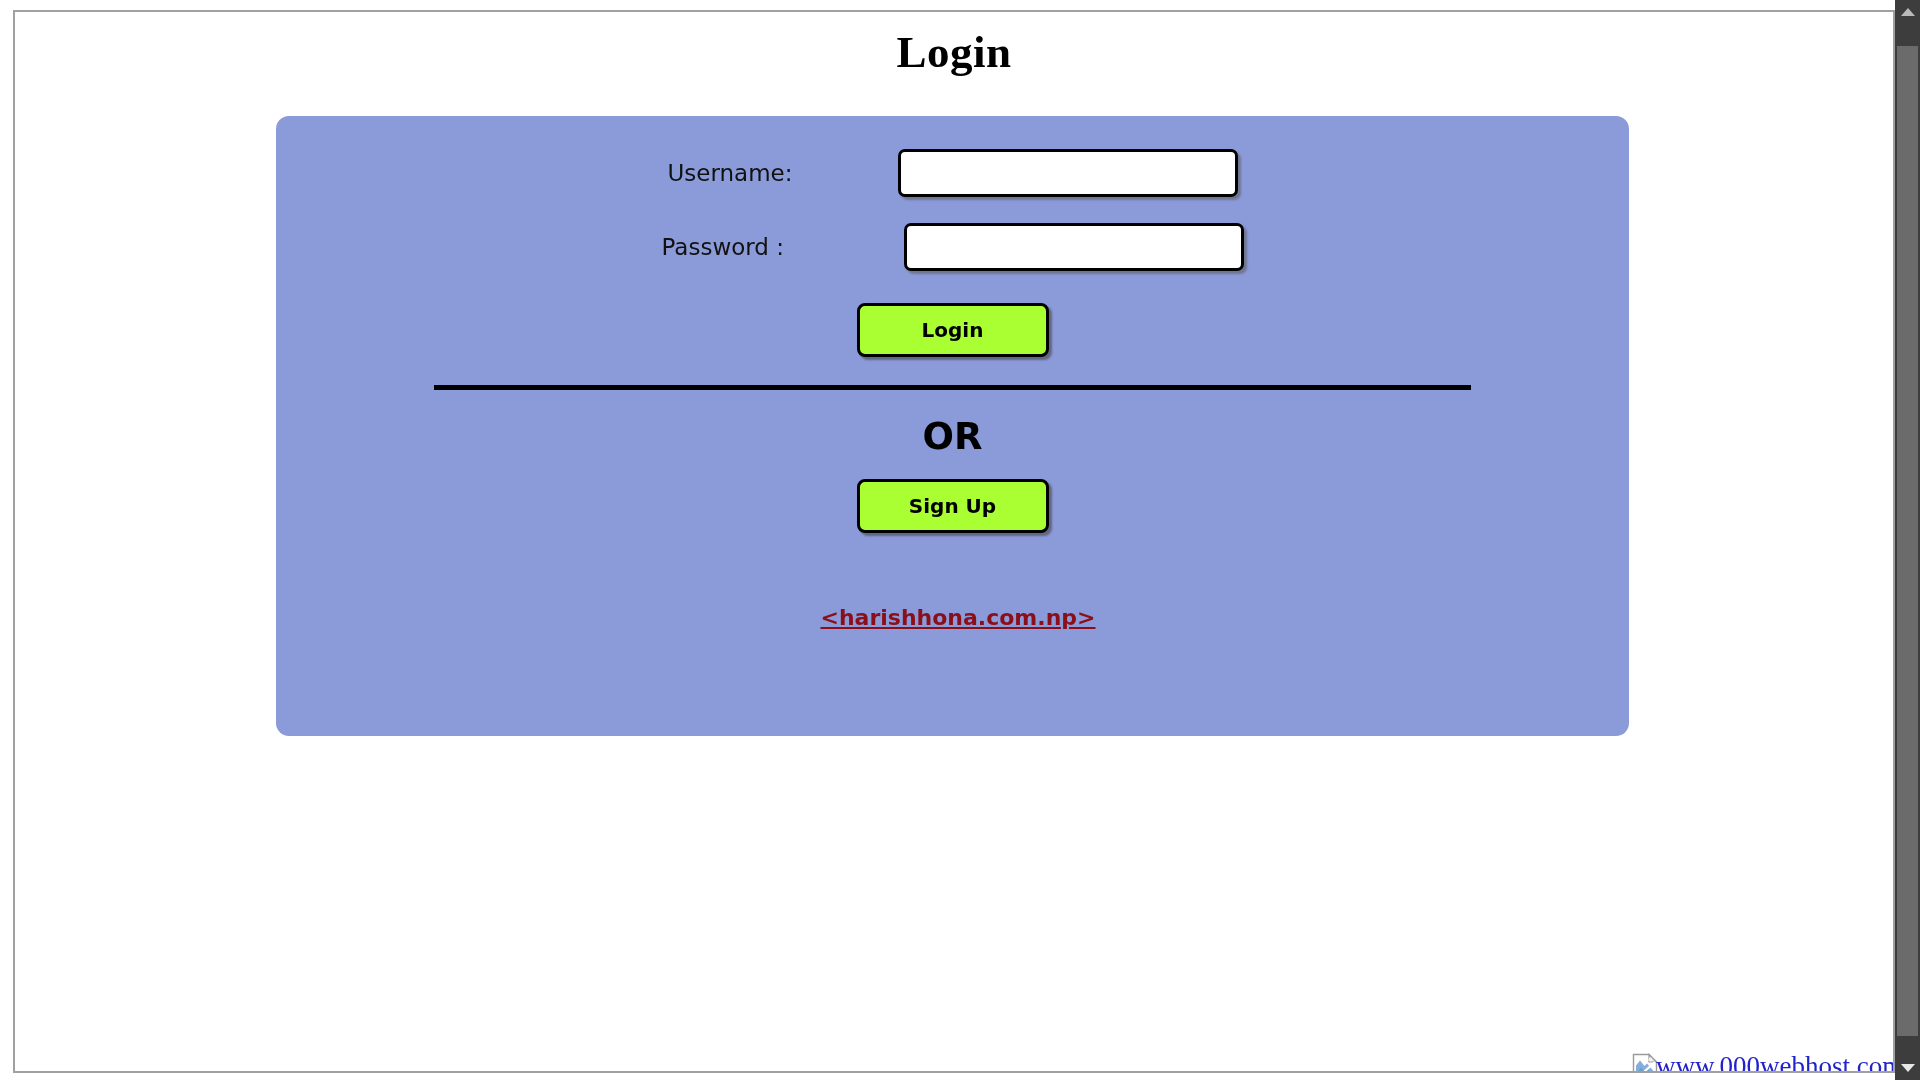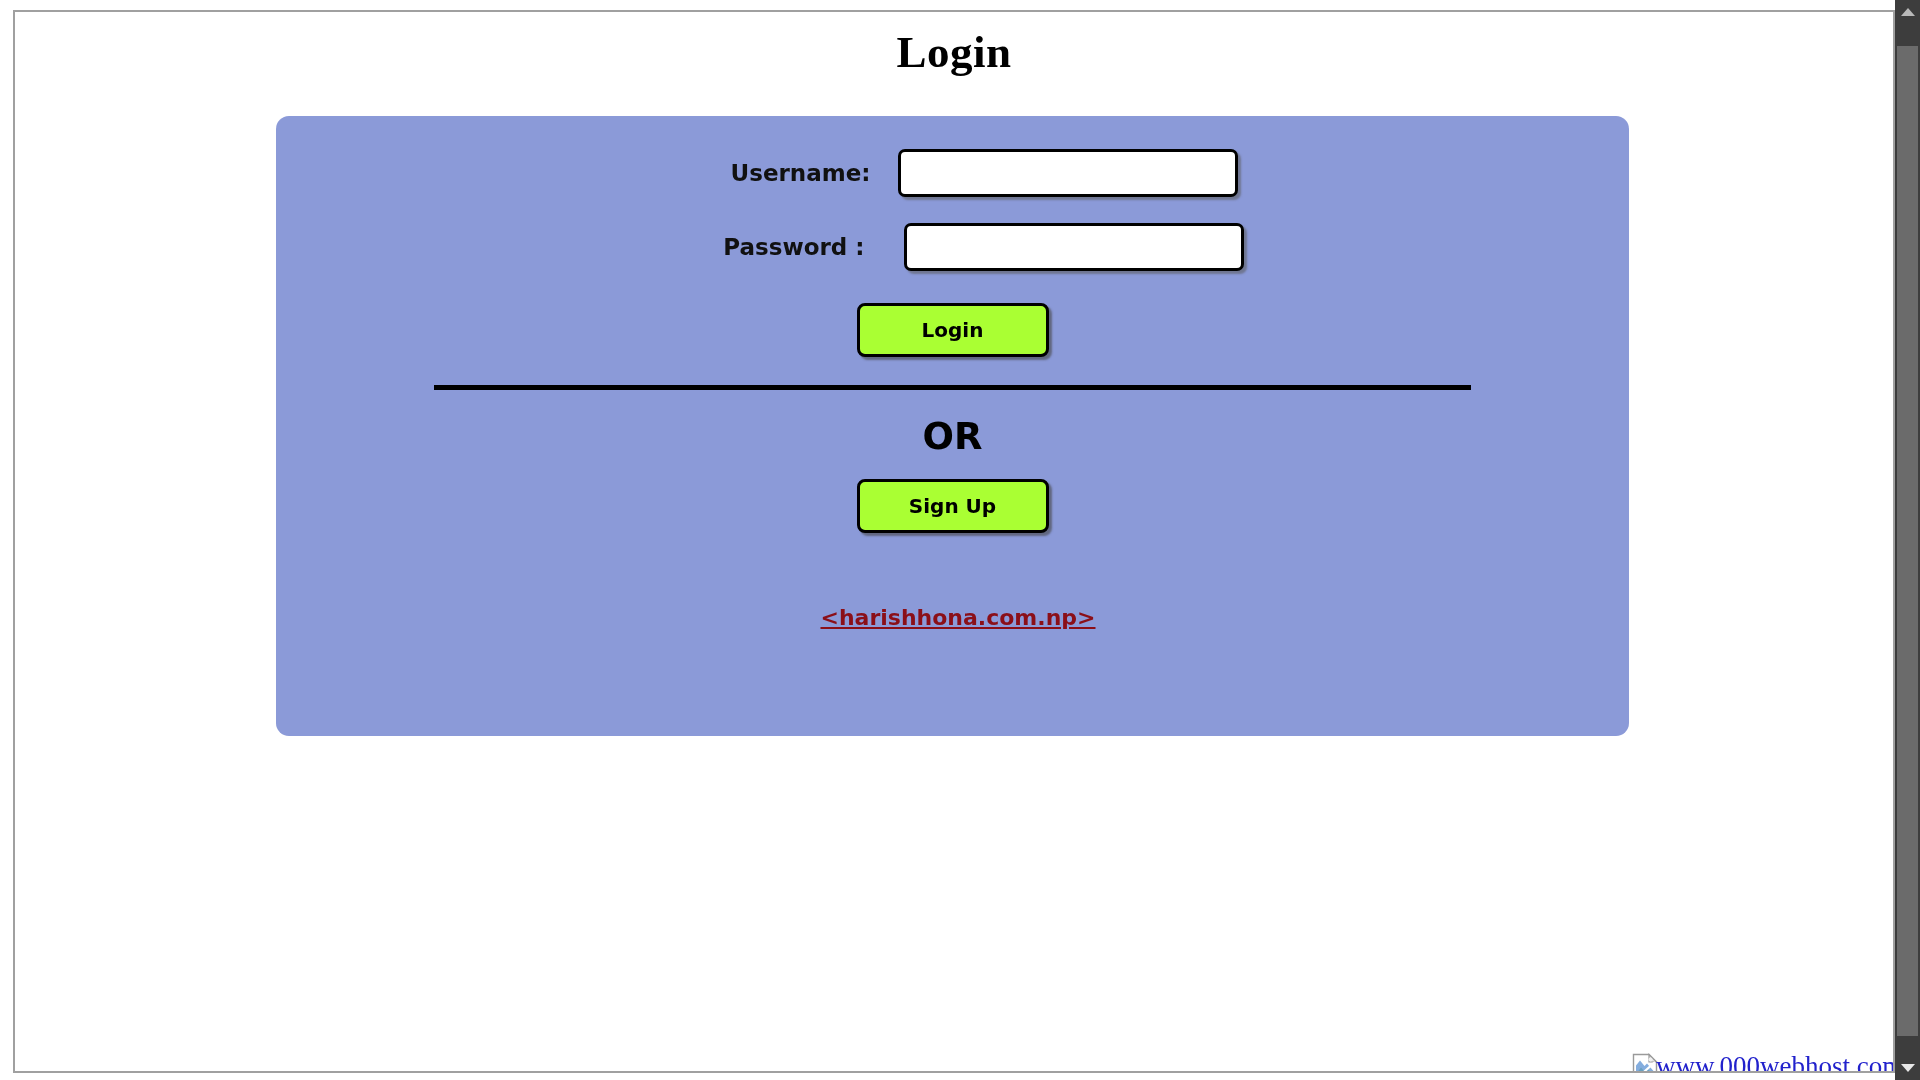--- a/index.html
+++ b/index.html
@@ -60,26 +60,25 @@
     align-items: center;
     justify-content: center;
     width: 100%;
   }
 
   #username-row { margin-top: 33px; }
   #password-row { margin-top: 26px; gap: 12px; }
 
   .field-label {
     font-family: "DejaVu Sans", sans-serif;
-    font-weight: bold;
+    font-weight: normal;
     font-size: 23px;
     color: #111111;
-    text-align: right;
     width: 230px;
-    padding-right: 27px;
+    padding-right: 10px;
     white-space: pre;
   }
 
   .text-input {
     width: 340px;
     height: 48px;
     background: #ffffff;
     border: 3px solid #000000;
     border-radius: 7px;
     box-shadow: 3px 3px 2px rgba(90,90,90,0.55);

